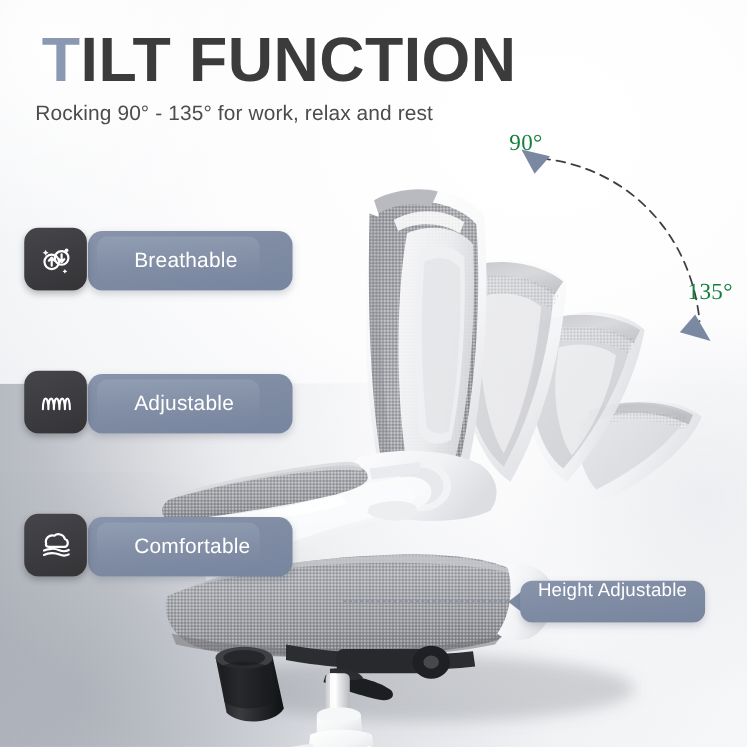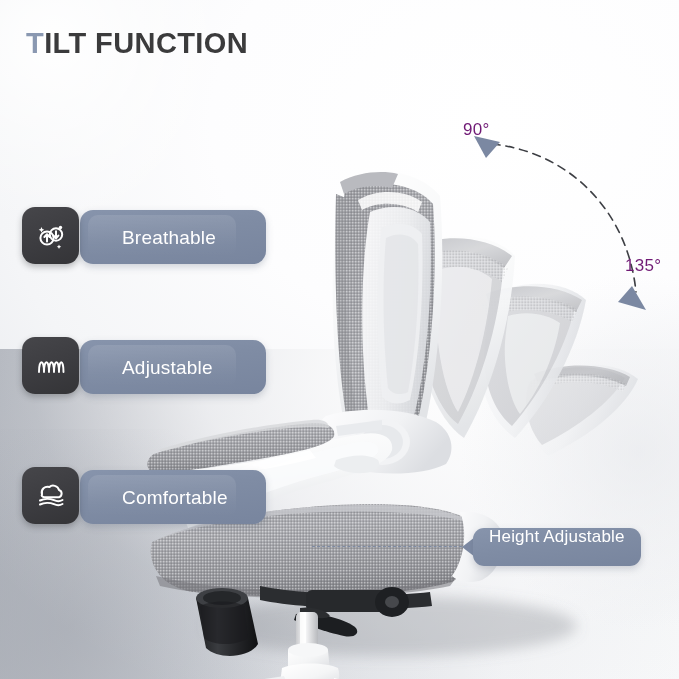--- a/index.html
+++ b/index.html
@@ -58,23 +58,23 @@
   }
 
   
   .head-block {
     position: absolute;
     left: 26px;
     top: 18px;
     width: 520px;
   }
   .title {
-    margin: 0;
+    margin: 12px;
     font-family: "Liberation Sans", sans-serif;
-    font-size: 29px;
+    font-size: 57px;
     line-height: 50px;
     font-weight: 700;
     letter-spacing: 0.4px;
     color: #3b3b3c;
     white-space: nowrap;
   }
   .title .lead {
     color: #8a98b1;
   }
   .subtitle {
@@ -157,24 +157,24 @@
     left: 130px;
     top: 120px;
     width: 549px;
     height: 559px;
   }
   .chair-stage svg { display: block; }
 
   
   .angle-label {
     position: absolute;
-    font-family: Liberation Sans, sans-serif;
-    font-size: 17px;
+    font-family: Liberation Serif, serif;
+    font-size: 21px;
     line-height: 21px;
-    color: #701a75;
+    color: #15803d;
     letter-spacing: 0.3px;
     white-space: nowrap;
   }
   .angle-90 { left: 463px; top: 119px; }
   .angle-135 { left: 625px; top: 255px; }
 
   
   .callout-line {
     position: absolute;
     left: 312px;
@@ -502,20 +502,21 @@
         <path d="M370 22 L 344 16 L 356 38 Z" fill="#7b88a2"></path>
 
         <path d="M502 166 L 516 190 L 488 182 Z" fill="#7b88a2"></path>
       </g>
 
     </svg>
   </div>
 
   <div class="head-block">
     <h1 class="title"><span class="lead">T</span><span>ILT FUNCTION</span></h1>
+    <p class="subtitle">Rocking 90° - 135° for work, relax and rest</p>
   </div>
 
   <div class="angle-label angle-90">90°</div>
   <div class="angle-label angle-135">135°</div>
 
   <div class="features">
 
     <div class="feature">
       <div class="feat-pill">
         <span class="feat-label">Breathable</span>

